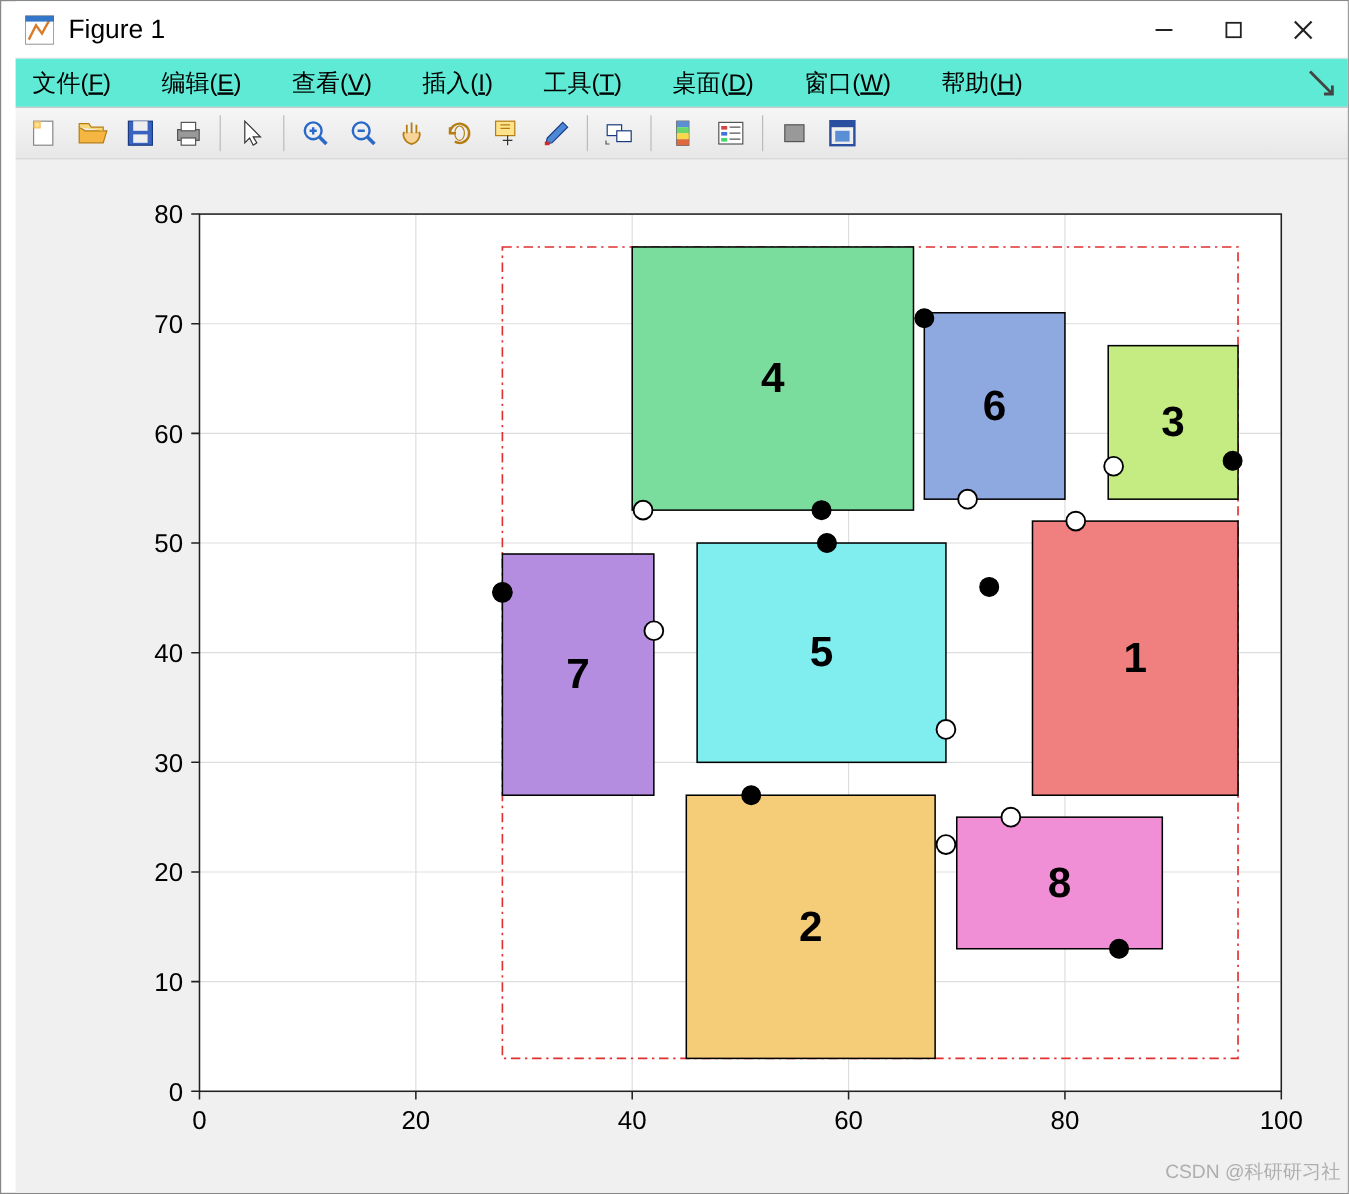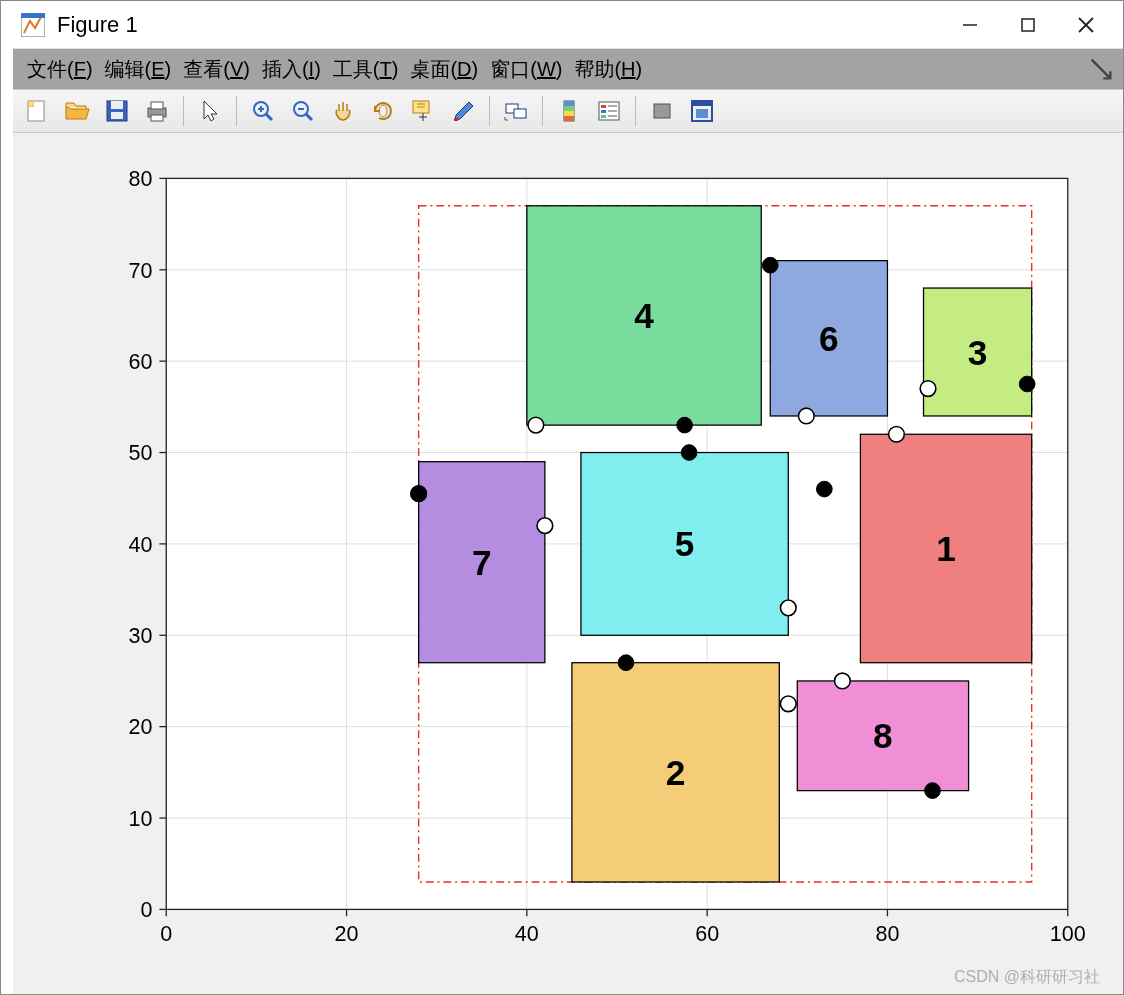--- a/index.html
+++ b/index.html
@@ -41,22 +41,22 @@
     width: 58px; height: 48px;
     display: flex; align-items: center; justify-content: center;
   }
   
   .menubar {
     height: 40px;
     display: flex;
     align-items: center;
     padding: 0 8px;
     font-size: 20px;
-    gap: 0;
-    background: #a3a3a3;
+    gap: 30px;
+    background: #5eead4;
   }
   .menubar .menuitem { padding: 4px 6px; }
   .menubar .menuitem u { text-decoration: underline; }
   .menubar .undock {
     margin-left: auto;
     width: 28px; height: 28px;
   }
   
   .toolbar {
     height: 44px;
@@ -86,21 +86,21 @@
   }
   .axes-canvas {
     position: absolute;
     left: 16px; top: 16px; right: 16px; bottom: 16px;
     background: #f0f0f0;
   }
   svg.plot { width: 100%; height: 100%; display: block; }
   .rect-label { font-size: 36px; font-weight: bold; fill: #000; text-anchor: middle; dominant-baseline: central; }
   .watermark {
     position: absolute;
-    right: 23px; bottom: 6px;
+    right: 6px; bottom: 6px;
     font-size: 16px;
     color: rgba(120,120,120,0.55);
     pointer-events: none;
   }
 </style>
 </head>
 <body>
 
 <div class="window">
 

